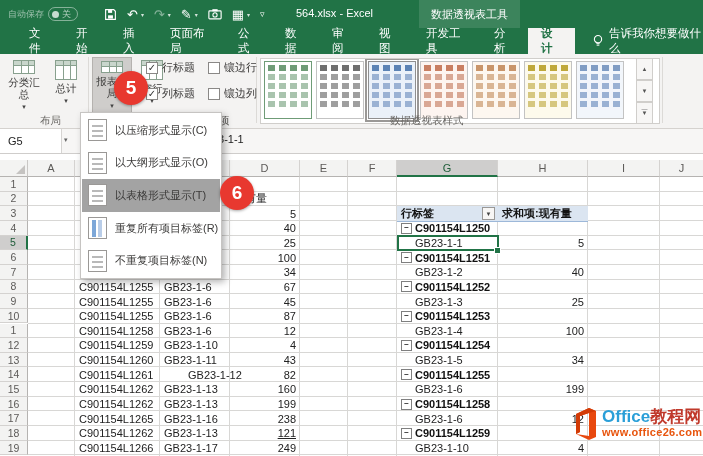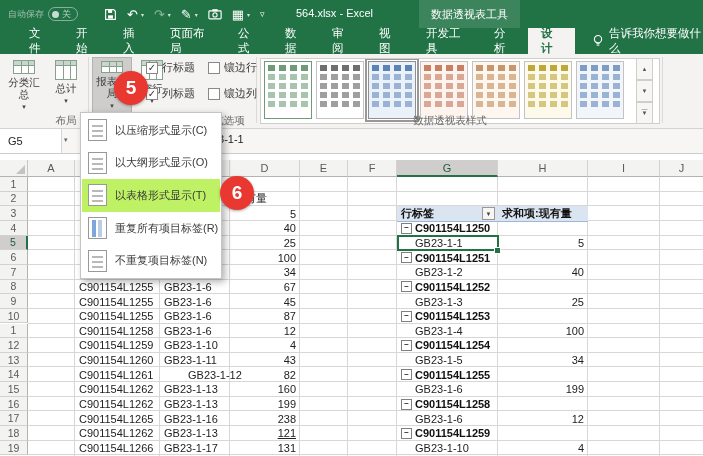--- a/index.html
+++ b/index.html
@@ -23,21 +23,21 @@
 
   
   .tabrow{left:0;top:28px;width:703px;height:26px;background:#217346;display:flex;align-items:stretch;padding-left:16px;box-sizing:border-box;}
   .tab{padding:0 13px;display:flex;align-items:center;font-size:11.5px;color:#fff;cursor:default;}
   .tab.active{background:#f4f3f2;color:#217346;font-weight:bold;}
   .tellme{display:flex;align-items:center;gap:6px;color:#fff;font-size:11.5px;padding-left:18px;}
 
   
   .ribbon{left:0;top:54px;width:703px;height:75px;background:#f4f3f2;border-bottom:1px solid #d5d2cf;box-sizing:border-box;}
   .rsep{top:57px;width:1px;height:66px;background:#dcdad7;}
-  .grplabel{font-size:10.5px;color:#6a6865;text-align:center;top:114px;}
+  .grplabel{font-size:10.5px;color:#6a6865;text-align:left;top:114px;}
   .rbtn{top:57px;width:38px;height:56px;display:flex;flex-direction:column;align-items:center;font-size:10.5px;color:#3b3a39;text-align:center;line-height:12px;}
   .rbtn.pressed{background:#cfcdcb;border:1px solid #b5b2af;box-sizing:border-box;}
   .rbtn .bicon{width:22px;height:20px;margin:3px 0 2px 0;border:1px solid #88a08e;background:
         linear-gradient(#88a08e 0 0) 0 4px/100% 1px no-repeat,
         linear-gradient(#88a08e 0 0) 7px 0/1px 100% no-repeat,
         linear-gradient(#88a08e 0 0) 14px 0/1px 100% no-repeat,
         linear-gradient(#c9d6cc 0 0) 0 0/100% 4px no-repeat,#fff;box-sizing:border-box;}
   .rbtn .caret{font-size:7px;color:#444;margin-top:1px;}
   .cbxrow{display:flex;align-items:center;gap:4px;font-size:11px;color:#3b3a39;}
   .cbx{width:12px;height:12px;border:1px solid #8a8886;background:#fff;box-sizing:border-box;
@@ -75,21 +75,21 @@
             align-items:center;justify-content:center;font-size:8px;line-height:1;color:#333;flex:0 0 auto;}
   .selcell{border:2px solid #217346;box-sizing:border-box;background:transparent;}
   .fillhandle{width:5px;height:5px;background:#217346;border:1px solid #fff;box-sizing:content-box;}
   .filterbtn{width:13px;height:13px;border:1px solid #9a9896;background:#f7f6f5;display:flex;align-items:center;justify-content:center;
              font-size:6px;color:#444;box-sizing:border-box;}
 
   
   .menu{left:80px;top:112px;width:142px;height:167px;background:#fff;border:1px solid #c6c4c2;box-sizing:border-box;
         box-shadow:3px 3px 7px rgba(0,0,0,.3);z-index:50;display:flex;flex-direction:column;padding:1px;}
   .mitem{flex:1;display:flex;align-items:center;gap:8px;padding-left:6px;font-size:11px;color:#3b3a39;}
-  .mitem.hl{background:#bef264;}
+  .mitem.hl{background:#a3a3a3;}
   .micon{width:19px;height:22px;border:1px solid #9a9896;background:
          linear-gradient(#b9b9b9 0 0) 3px 5px/11px 2px no-repeat,
          linear-gradient(#b9b9b9 0 0) 3px 10px/11px 2px no-repeat,
          linear-gradient(#b9b9b9 0 0) 3px 15px/11px 2px no-repeat,#fff;box-sizing:border-box;flex:0 0 auto;}
   .micon.blue{background:
          linear-gradient(#7da7d8 0 0) 3px 2px/4px 17px no-repeat,
          linear-gradient(#b9cde8 0 0) 9px 2px/4px 17px no-repeat,#fff;}
 
   
   .stepcircle{width:34px;height:34px;border-radius:50%;background:#e8382f;color:#fff;font-size:19px;font-weight:bold;
@@ -369,21 +369,21 @@
       <div class="abs cell " style="left: 160px; top: 396.75px; width: 70px; height: 14.65px;">GB23-1-13</div>
       <div class="abs cell num" style="left: 230px; top: 396.75px; width: 70px; height: 14.65px;">199</div>
       <div class="abs cell " style="left: 75px; top: 411.4px; width: 85px; height: 14.65px;">C901154L1265</div>
       <div class="abs cell " style="left: 160px; top: 411.4px; width: 70px; height: 14.65px;">GB23-1-16</div>
       <div class="abs cell num" style="left: 230px; top: 411.4px; width: 70px; height: 14.65px;">238</div>
       <div class="abs cell " style="left: 75px; top: 426.05px; width: 85px; height: 14.65px;">C901154L1262</div>
       <div class="abs cell " style="left: 160px; top: 426.05px; width: 70px; height: 14.65px;">GB23-1-13</div>
       <div class="abs cell num" style="left: 230px; top: 426.05px; width: 70px; height: 14.65px; text-decoration: underline;">121</div>
       <div class="abs cell " style="left: 75px; top: 440.7px; width: 85px; height: 14.65px;">C901154L1266</div>
       <div class="abs cell " style="left: 160px; top: 440.7px; width: 70px; height: 14.65px;">GB23-1-17</div>
-      <div class="abs cell num" style="left: 230px; top: 440.7px; width: 70px; height: 14.65px;">131</div>
+      <div class="abs cell num" style="left: 230px; top: 440.7px; width: 70px; height: 14.65px;">249</div>
       <div class="abs pivhdr" style="left: 397px; top: 206.3px; width: 191px; height: 14.65px;"></div>
       <div class="abs cell bold" style="left: 397px; top: 206.3px; width: 101px; height: 14.65px;">行标签</div>
       <div class="abs cell bold" style="left: 498px; top: 206.3px; width: 90px; height: 14.65px;">求和项:现有量</div>
       <div class="abs filterbtn" style="left: 482px; top: 207.3px;">▼</div>
       <div class="abs cell bold" style="left: 397px; top: 220.95px; width: 101px; height: 14.65px;">
         <span class="minusbox">−</span>
         <span>C901154L1250</span>
       </div>
       <div class="abs cell " style="left: 397px; top: 235.6px; width: 101px; height: 14.65px; padding-left: 18px;">GB23-1-1</div>
       <div class="abs cell num" style="left: 498px; top: 235.6px; width: 90px; height: 14.65px;">5</div>
@@ -452,14 +452,24 @@
       </div>
       <div class="mitem">
         <div class="micon"></div>
         <div class="">不重复项目标签(N)</div>
       </div>
     </div>
 
   <div class="abs stepcircle" style="left:114px;top:71px;">5</div>
   <div class="abs stepcircle" style="left:220px;top:176px;">6</div>
 
+  <div class="abs wm">
+    <svg class="wmlogo" viewBox="0 0 24 32">
+      <polygon points="2,6 15,0 22,3 22,29 15,32 2,26 15,28 15,5 6,8 6,24 2,26" fill="#e8480e"></polygon>
+      <polygon points="2,6 15,0 22,3 15,5 6,8 6,24 2,26" fill="#d33b06"></polygon>
+    </svg>
+    <div>
+      <div class="wmtext"><span class="wmblue">Office</span><span class="wmred">教程网</span></div>
+      <div class="wmurl">www.office26.com</div>
+    </div>
+  </div>
 
 </div>
 
 </body></html>

